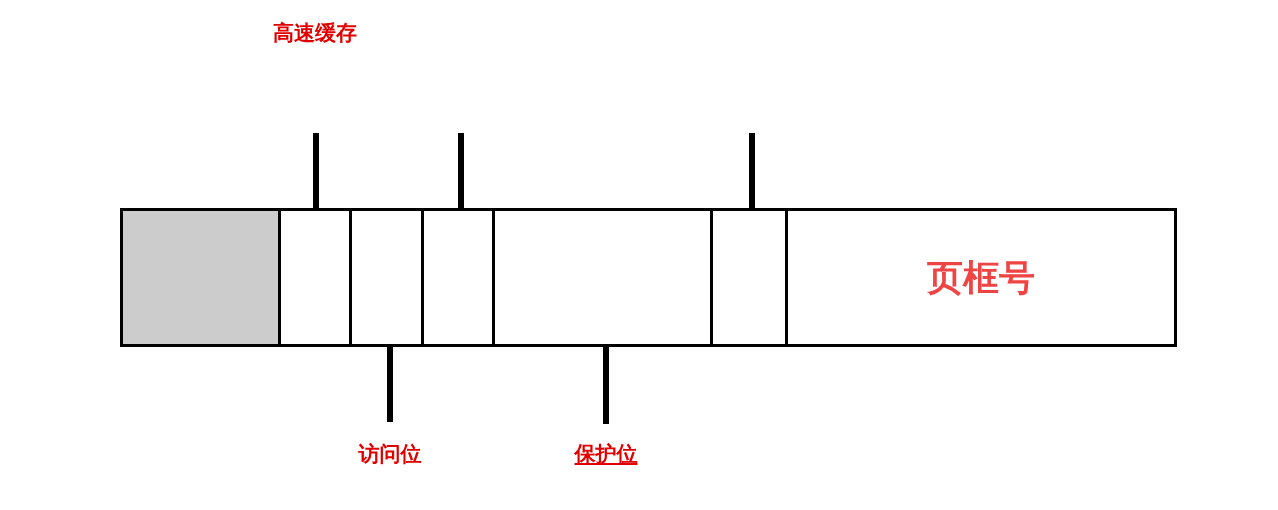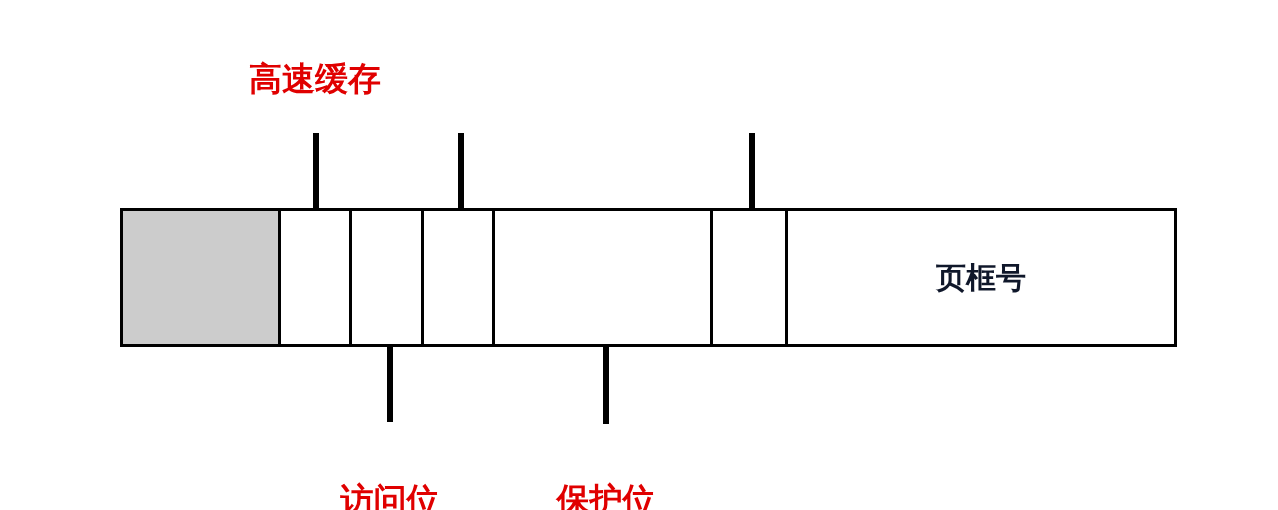--- a/index.html
+++ b/index.html
@@ -16,26 +16,25 @@
     height: 510px;
     background: #ffffff;
     overflow: hidden;
   }
 
   
   .label {
     position: absolute;
     color: #e00000;
     font-weight: bold;
-    font-size: 33px;
+    font-size: 21px;
     line-height: 1.12;
     white-space: nowrap;
     letter-spacing: 0px;
     font-family: "DejaVu Sans", "Liberation Sans", sans-serif;
-    margin-top: 39px;
   }
   .label.center {
     transform: translateX(-50%);
     text-align: center;
   }
 
   
   #pte-bar {
     position: absolute;
     left: 120px;
@@ -60,23 +59,23 @@
   .cell.filled {
     background: #cccccc;
   }
   .cell-text {
     position: absolute;
     left: 0;
     right: 0;
     top: 50%;
     transform: translateY(-50%);
     text-align: center;
-    color: #0f172a;
+    color: #ef4444;
     font-weight: bold;
-    font-size: 30px;
+    font-size: 36px;
     font-family: "DejaVu Sans", "Liberation Sans", sans-serif;
     white-space: nowrap;
   }
 
   
   .arrow {
     position: absolute;
     overflow: visible;
   }
 </style>

